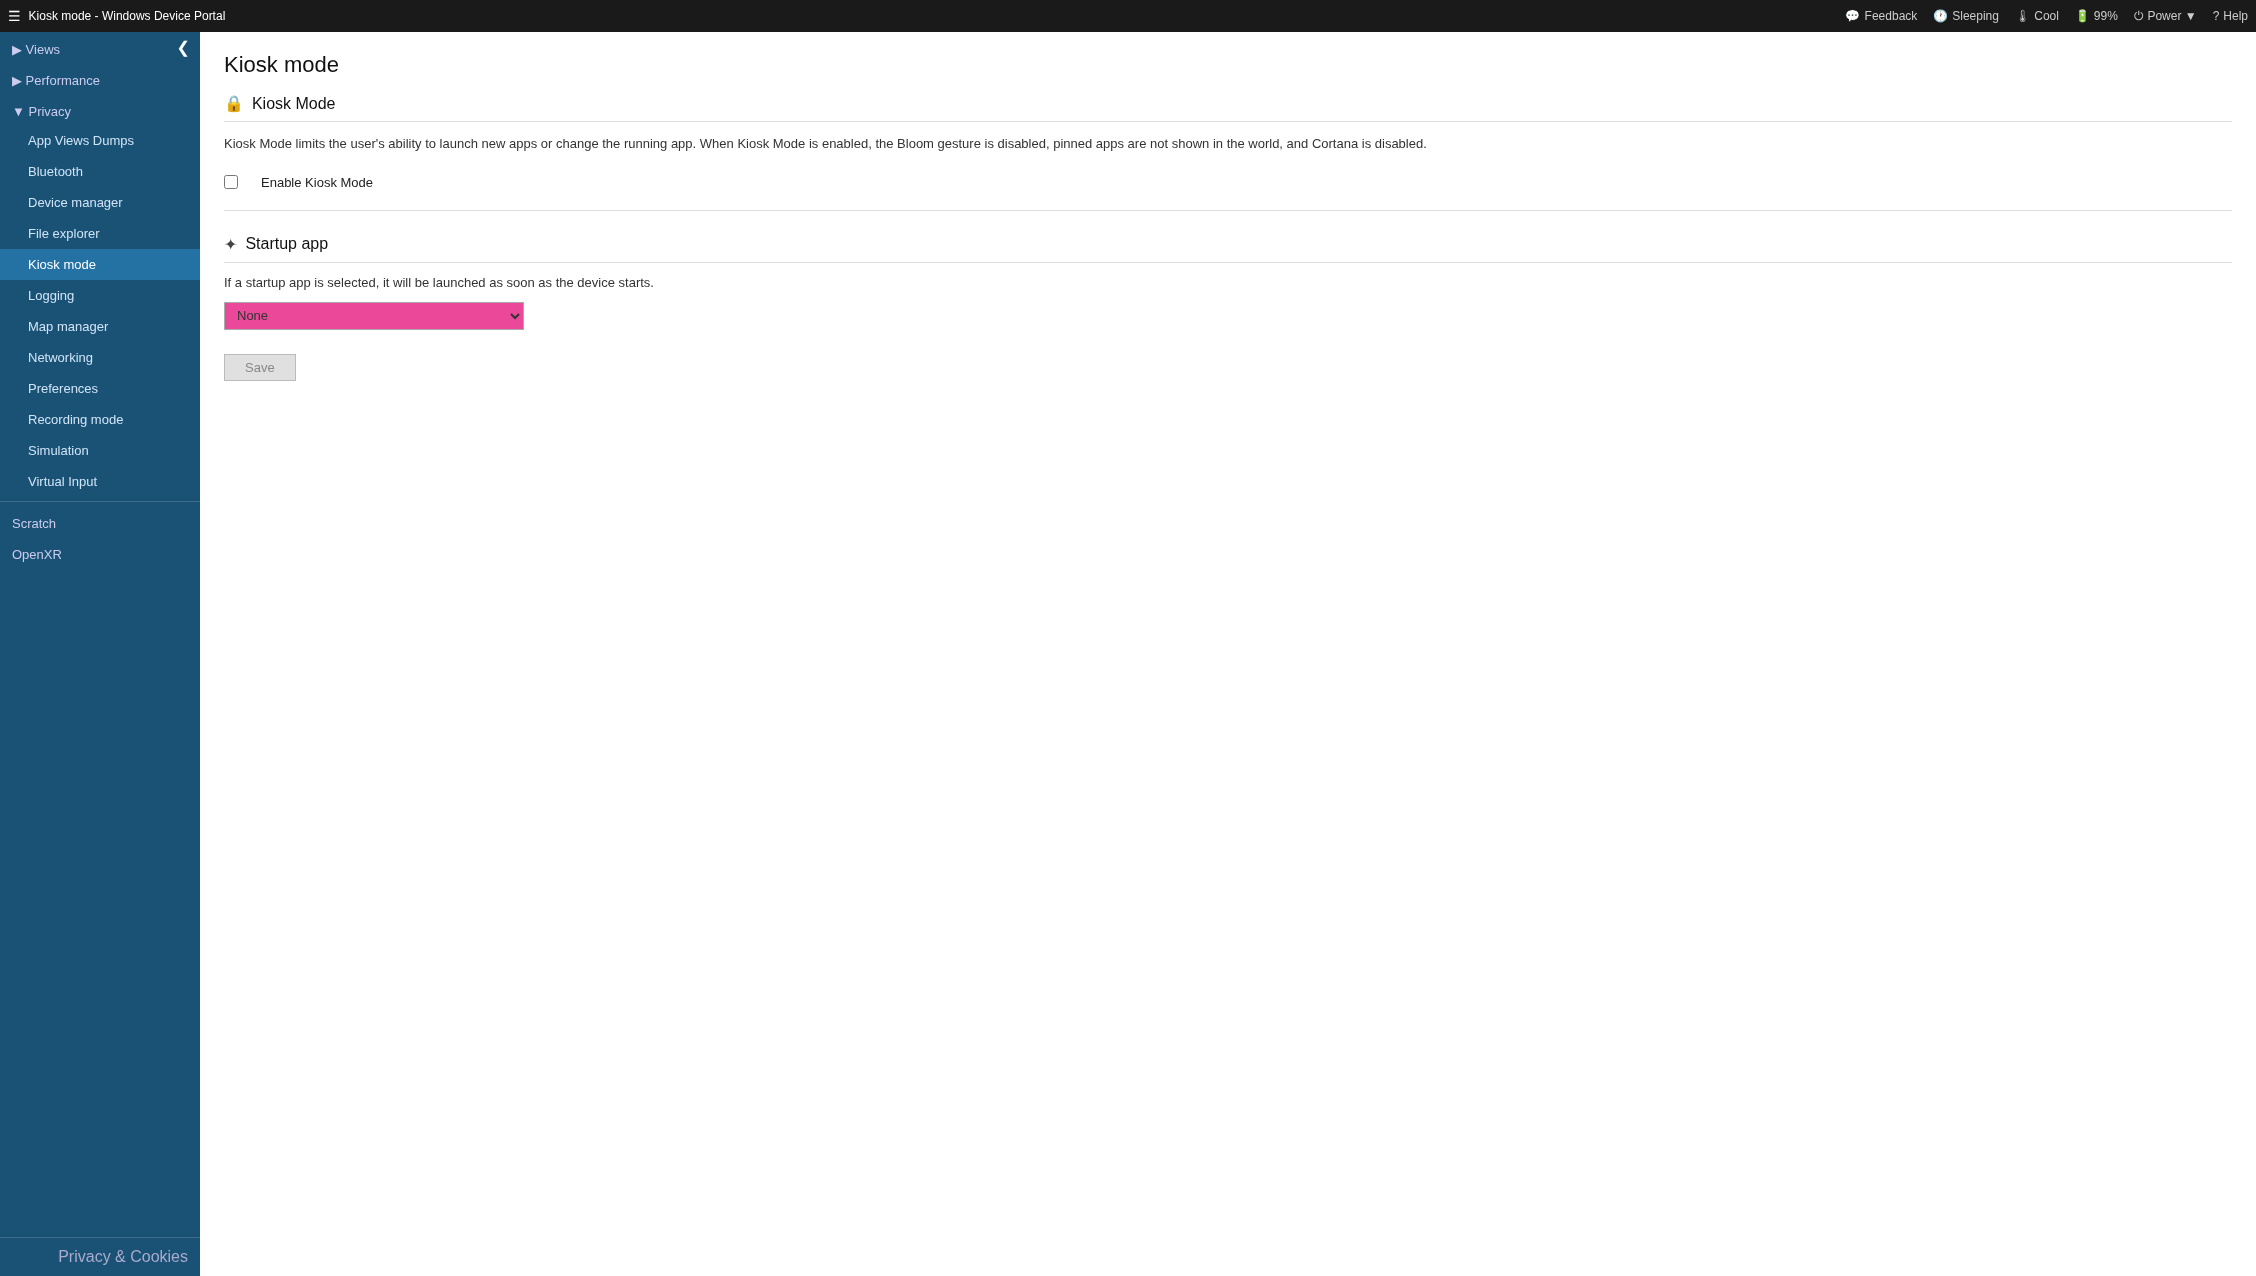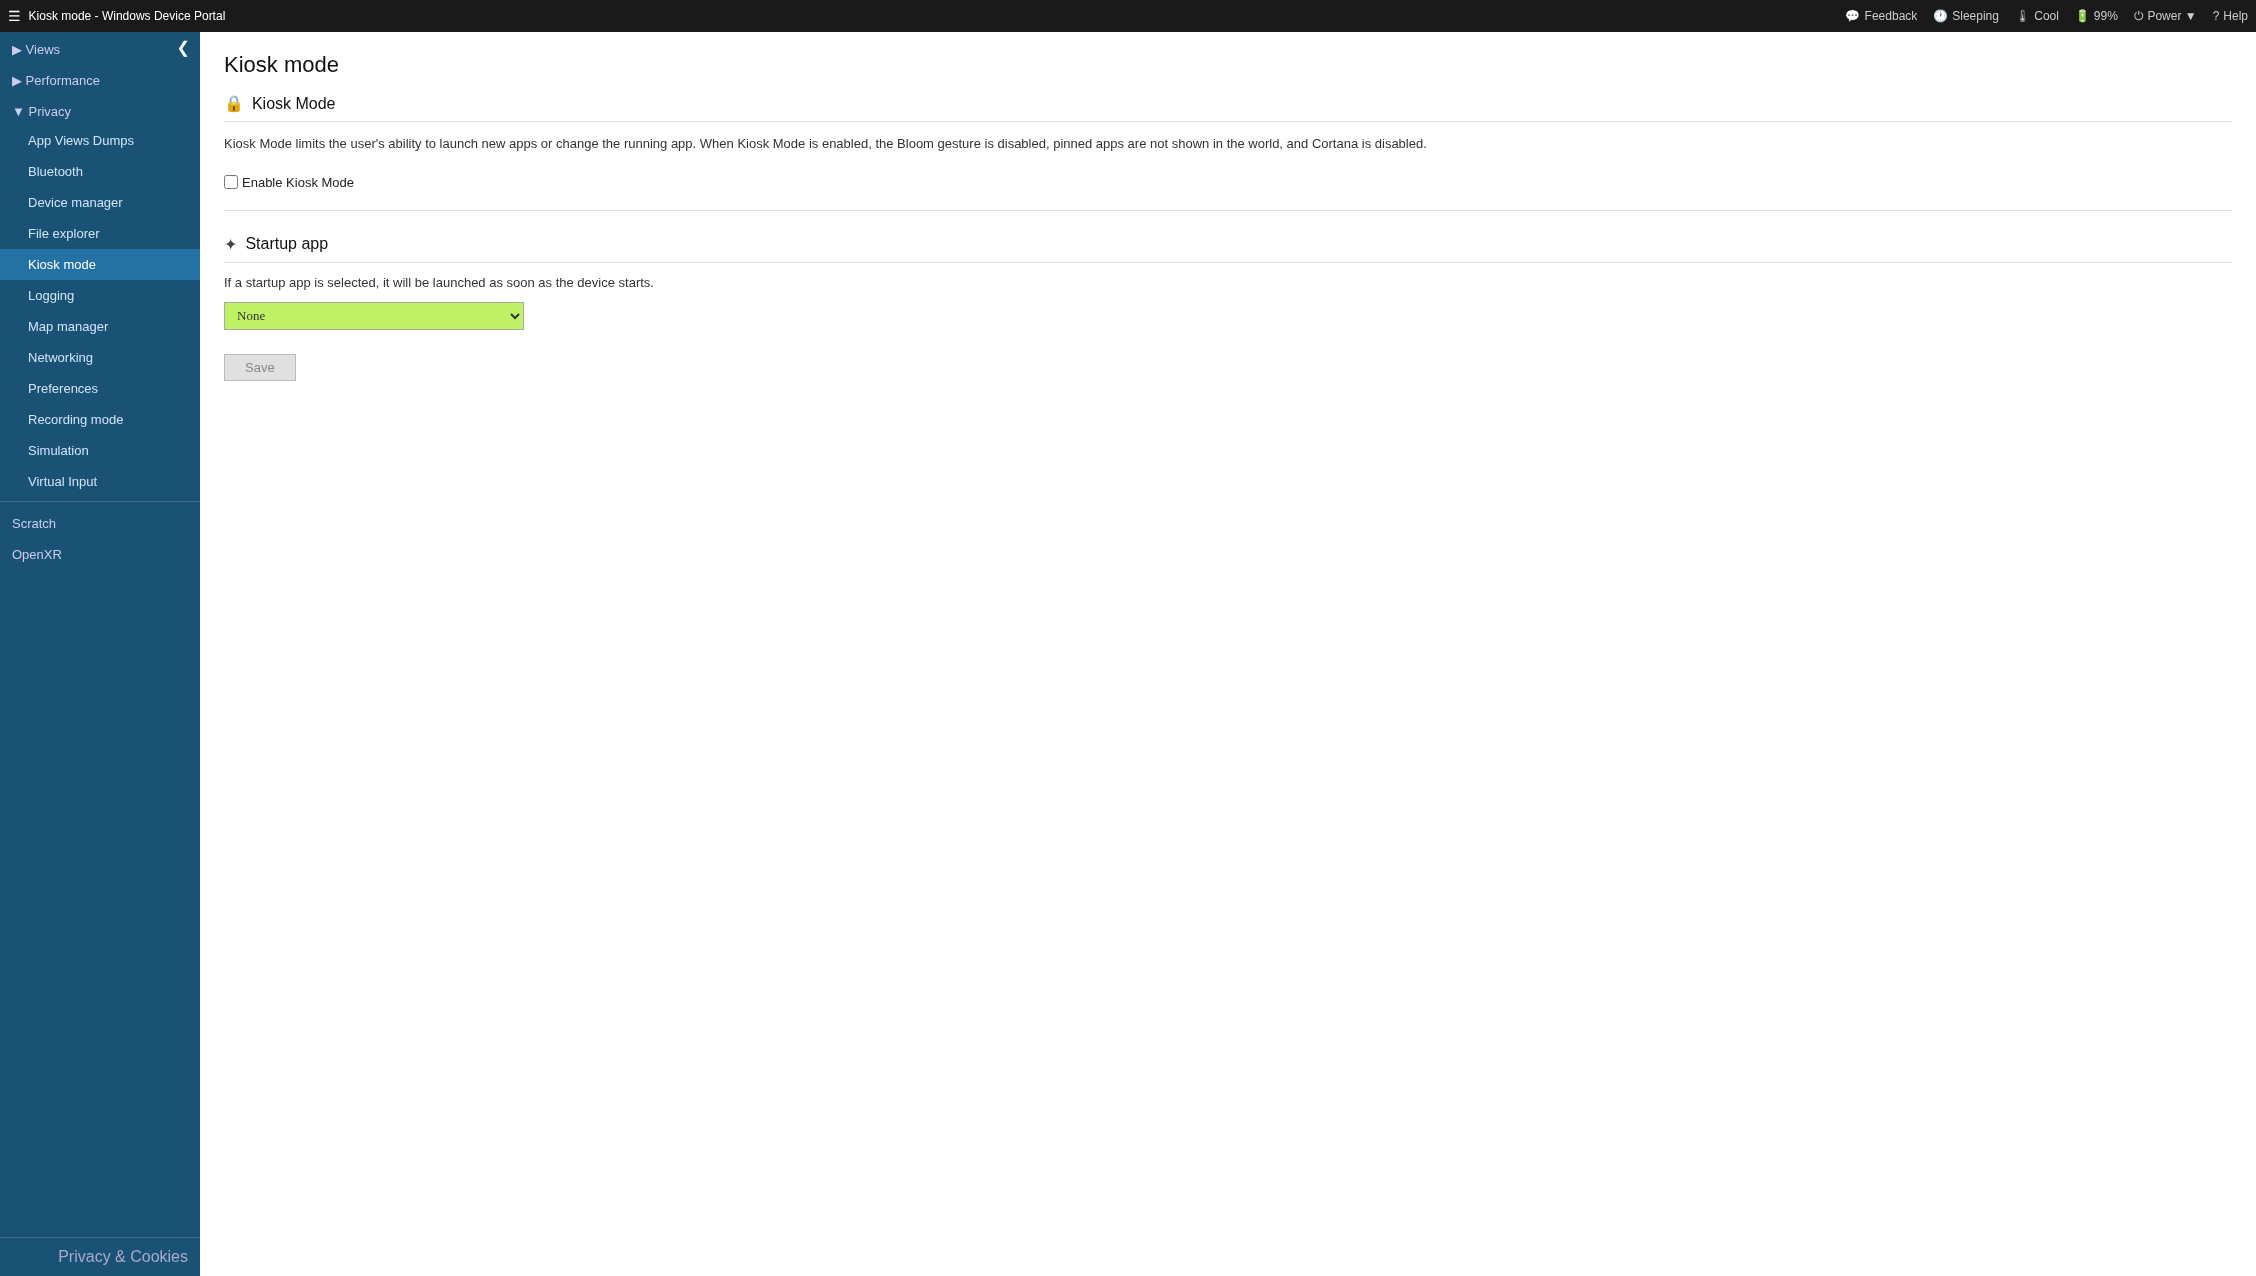--- a/index.html
+++ b/index.html
@@ -106,21 +106,21 @@
     .section-icon { font-size: 16px; color: #444; }
     .section-desc {
       font-size: 13px;
       color: #333;
       margin-bottom: 21px;
       line-height: 1.5;
     }
     .checkbox-row {
       display: flex;
       align-items: center;
-      gap: 4px;
+      gap: 23px;
       margin-bottom: 20px;
     }
     .checkbox-row input[type=checkbox] {
       width: 14px;
       height: 14px;
     }
     .checkbox-label {
       font-size: 13px;
       color: #222;
     }
@@ -130,26 +130,25 @@
     .startup-desc {
       font-size: 13px;
       color: #333;
       margin-bottom: 12px;
     }
     .startup-select {
       width: 300px;
       padding: 4px 8px;
       font-size: 13px;
       border: 1px solid #aaa;
-      background: #bef264;
+      background: #ec4899;
       color: #333;
       appearance: auto;
       margin-bottom: 16px;
       height: 28px;
-      font-family: Liberation Serif, serif;
     }
     .save-btn {
       padding: 5px 20px;
       background: #e0e0e0;
       border: 1px solid #bbb;
       color: #888;
       font-size: 13px;
       cursor: not-allowed;
       margin-top: 8px;
     }

